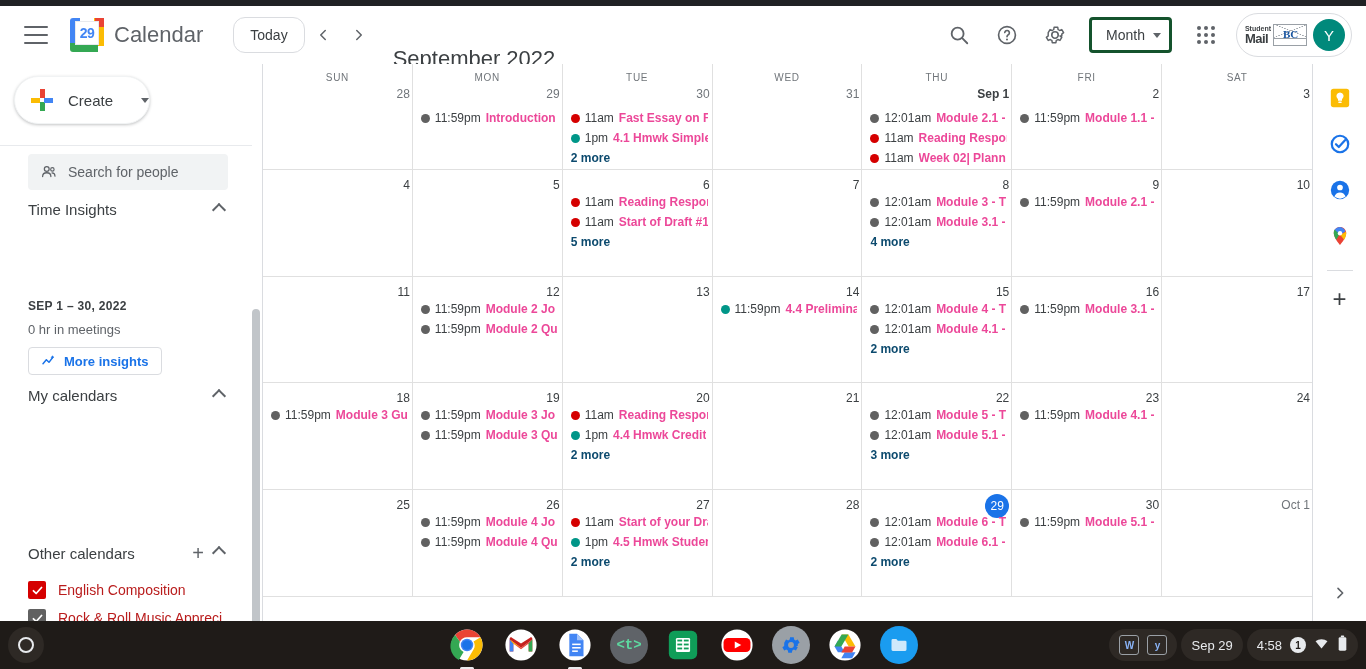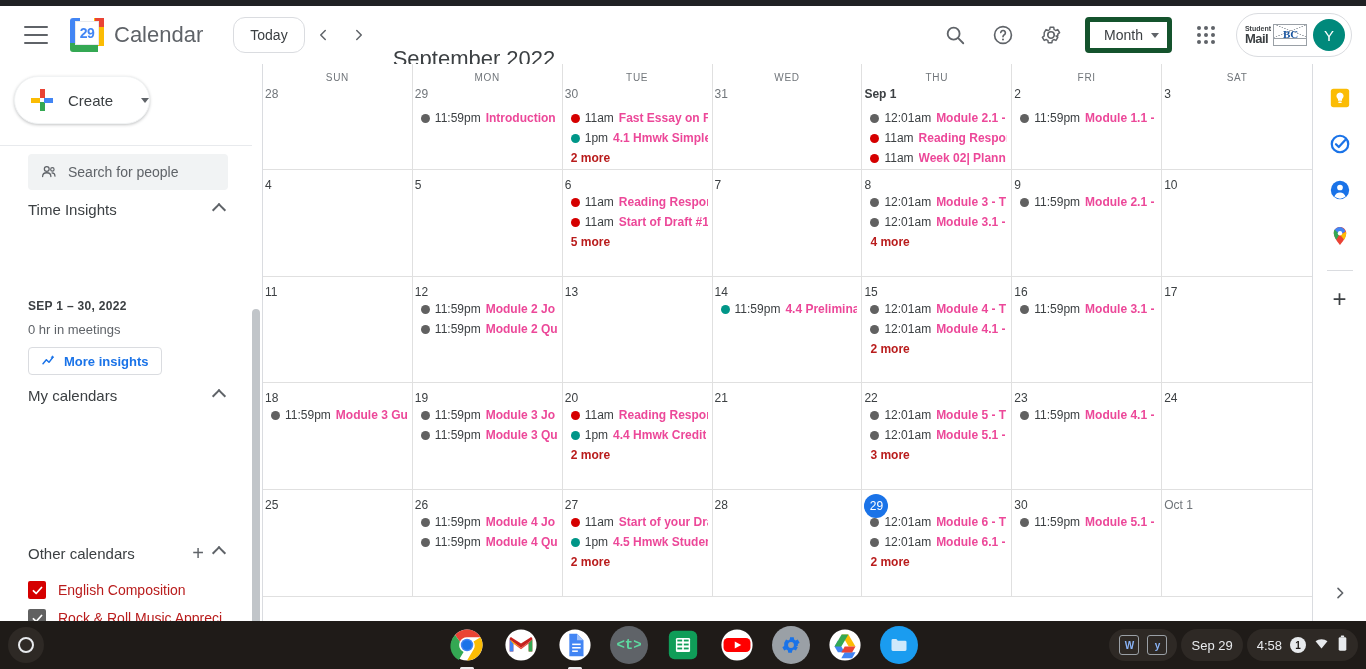--- a/index.html
+++ b/index.html
@@ -42,21 +42,21 @@
   .navarrow {
     width: 36px; height: 36px; border-radius: 50%; display:flex; align-items:center; justify-content:center;
     cursor: pointer; color:#5f6368; font-size: 20px;
   }
   .navarrow:first-of-type { margin-left: 12px; }
   .month-title { margin-left: 16px; font-size: 22px; color: #3c4043; margin-top: 48px; }
 
   .header-right { margin-left: auto; display: flex; align-items: center; padding-right: 14px; }
   .ico-btn { width: 40px; height: 40px; border-radius: 50%; display:flex; align-items:center; justify-content:center; cursor:pointer; color:#5f6368; margin: 0 4px; }
   .view-select {
-    margin-left: 10px; height: 36px; padding: 0 8px 0 14px; border:5px solid #14532d; border-radius:4px;
+    margin-left: 10px; height: 36px; padding: 0 8px 0 14px; border:3px solid #14532d; border-radius:4px;
     display:flex; align-items:center; gap:8px; font-size: 14px; color:#3c4043; cursor:pointer;
   }
   .caret { width:0;height:0;border-left:4px solid transparent;border-right:4px solid transparent;border-top:5px solid #5f6368; }
   .apps-grid { width: 40px; height: 40px; margin-left: 14px; display:flex; align-items:center; justify-content:center; cursor:pointer; }
   .apps-grid .g { display:grid; grid-template-columns: repeat(3, 4px); grid-gap: 3px; }
   .apps-grid .g i { width:4px;height:4px;border-radius:50%;background:#5f6368; display:block;}
 
   .account-pill {
     margin-left: 10px; height: 44px; border:1px solid #dadce0; border-radius: 24px;
     display:flex; align-items:center; padding: 0 6px 0 8px; gap: 6px; cursor: pointer;
@@ -121,31 +121,31 @@
   .cal-name { font-size: 14px; color:#b91c1c; white-space:nowrap; overflow:hidden; text-overflow:ellipsis; }
 
   .sb-scroll { position:absolute; right: 2px; top: 245px; width: 8px; height: 370px; background:#c1c5c9; border-radius:4px; }
 
   
   .grid-wrap { position:absolute; top: 64px; left: 262px; width: 1050px; height: 557px; background:#fff; border-left:1px solid #dadce0; }
   .grid { display:grid; grid-template-columns: repeat(7, 1fr); grid-template-rows: 106px 107px 106px 107px 107px; height: 100%; }
   .daycell { border-right: 1px solid #e0e0e0; border-bottom: 1px solid #e0e0e0; position:relative; overflow:hidden; padding: 0 2px; }
   .daycell:nth-child(7n) { border-right: none; }
   .dow { text-align:center; font-size: 10px; color:#70757a; letter-spacing: .7px; padding-top: 8px; height:22px; }
-  .dnum { text-align:left; font-size: 12px; color:#3c4043; padding-top: 1px; height: 22px; }
+  .dnum { text-align:right; font-size: 12px; color:#3c4043; padding-top: 1px; height: 22px; }
   .dnum.muted { color:#70757a; }
   .dnum.bold { font-weight: 700; }
   .dnum .pill-today { display:inline-flex; align-items:center; justify-content:center; width:24px;height:24px;border-radius:50%;background:#1a73e8;color:#fff;font-size:12px; font-weight:500; margin-top:-4px;}
   .row2 .dnum, .row3 .dnum, .row4 .dnum, .row5 .dnum { padding-top: 8px; }
   .events { padding: 0 2px; }
   .event { display:flex; align-items:center; gap:5px; height: 20px; white-space:nowrap; overflow:hidden; cursor:pointer; padding-left:4px; }
   .dot { width: 9px; height: 9px; border-radius:50%; flex:0 0 9px; }
   .etime { font-size: 12px; color:#3c4043; flex:0 0 auto; }
   .etitle { font-size: 12px; color:#ec4899; font-weight: 700; overflow:hidden; text-overflow:clip; }
-  .more { font-size: 12px; font-weight: 700; color:#b91c1c; padding-left: 4px; height:20px; line-height:20px; cursor:pointer; }
+  .more { font-size: 12px; font-weight: 700; color:#0c4a6e; padding-left: 4px; height:20px; line-height:20px; cursor:pointer; }
 
   
   .rail { position:absolute; top: 64px; right: 0; width: 54px; height: 557px; background:#fff; border-left:1px solid #dadce0; display:flex; flex-direction:column; align-items:center; }
   .rail-ico { width: 24px; height: 24px; margin-top: 22px; cursor:pointer; display:flex; align-items:center; justify-content:center; }
   #rail-ico-keep { margin-top: 22px; }
   .rail-div { width: 26px; height:1px; background:#dadce0; margin-top: 22px; }
   .rail-plus { font-size: 24px; color:#3c4043; font-weight: 300; margin-top: 16px; cursor:pointer; line-height:1; }
   .rail-expand { position:absolute; bottom: 16px; color:#5f6368; font-size: 16px; cursor:pointer; }
 
   

